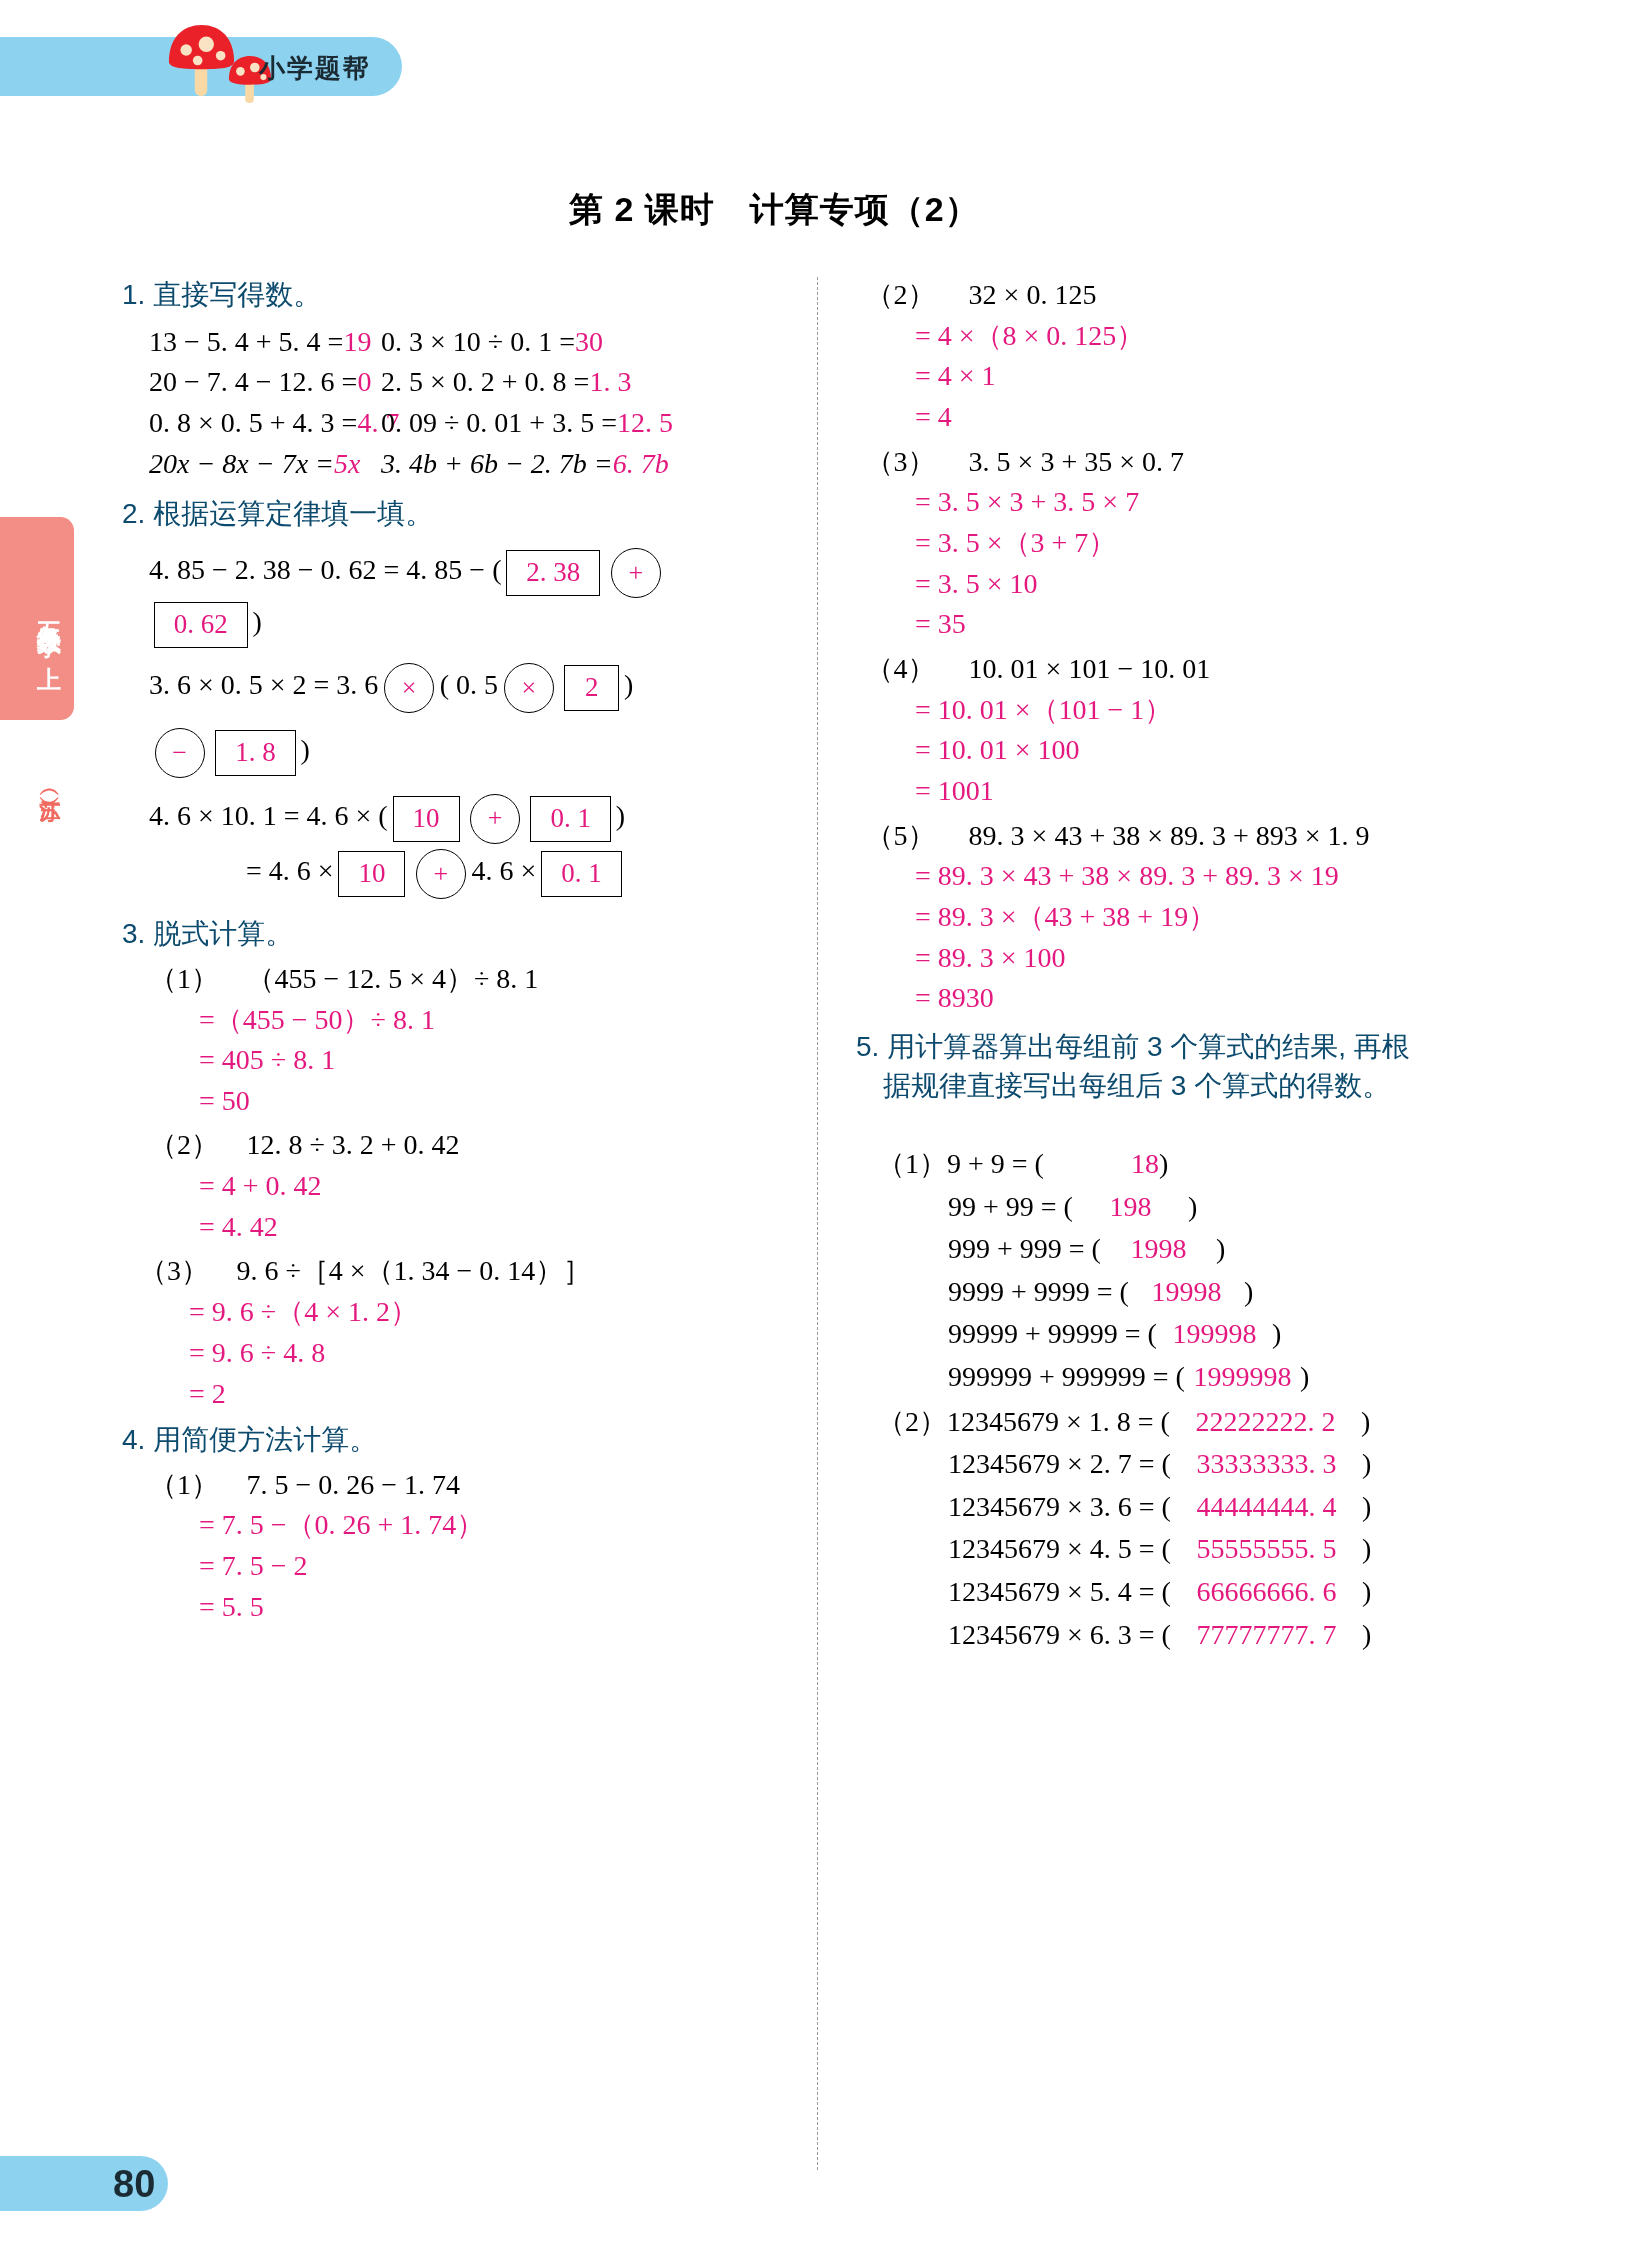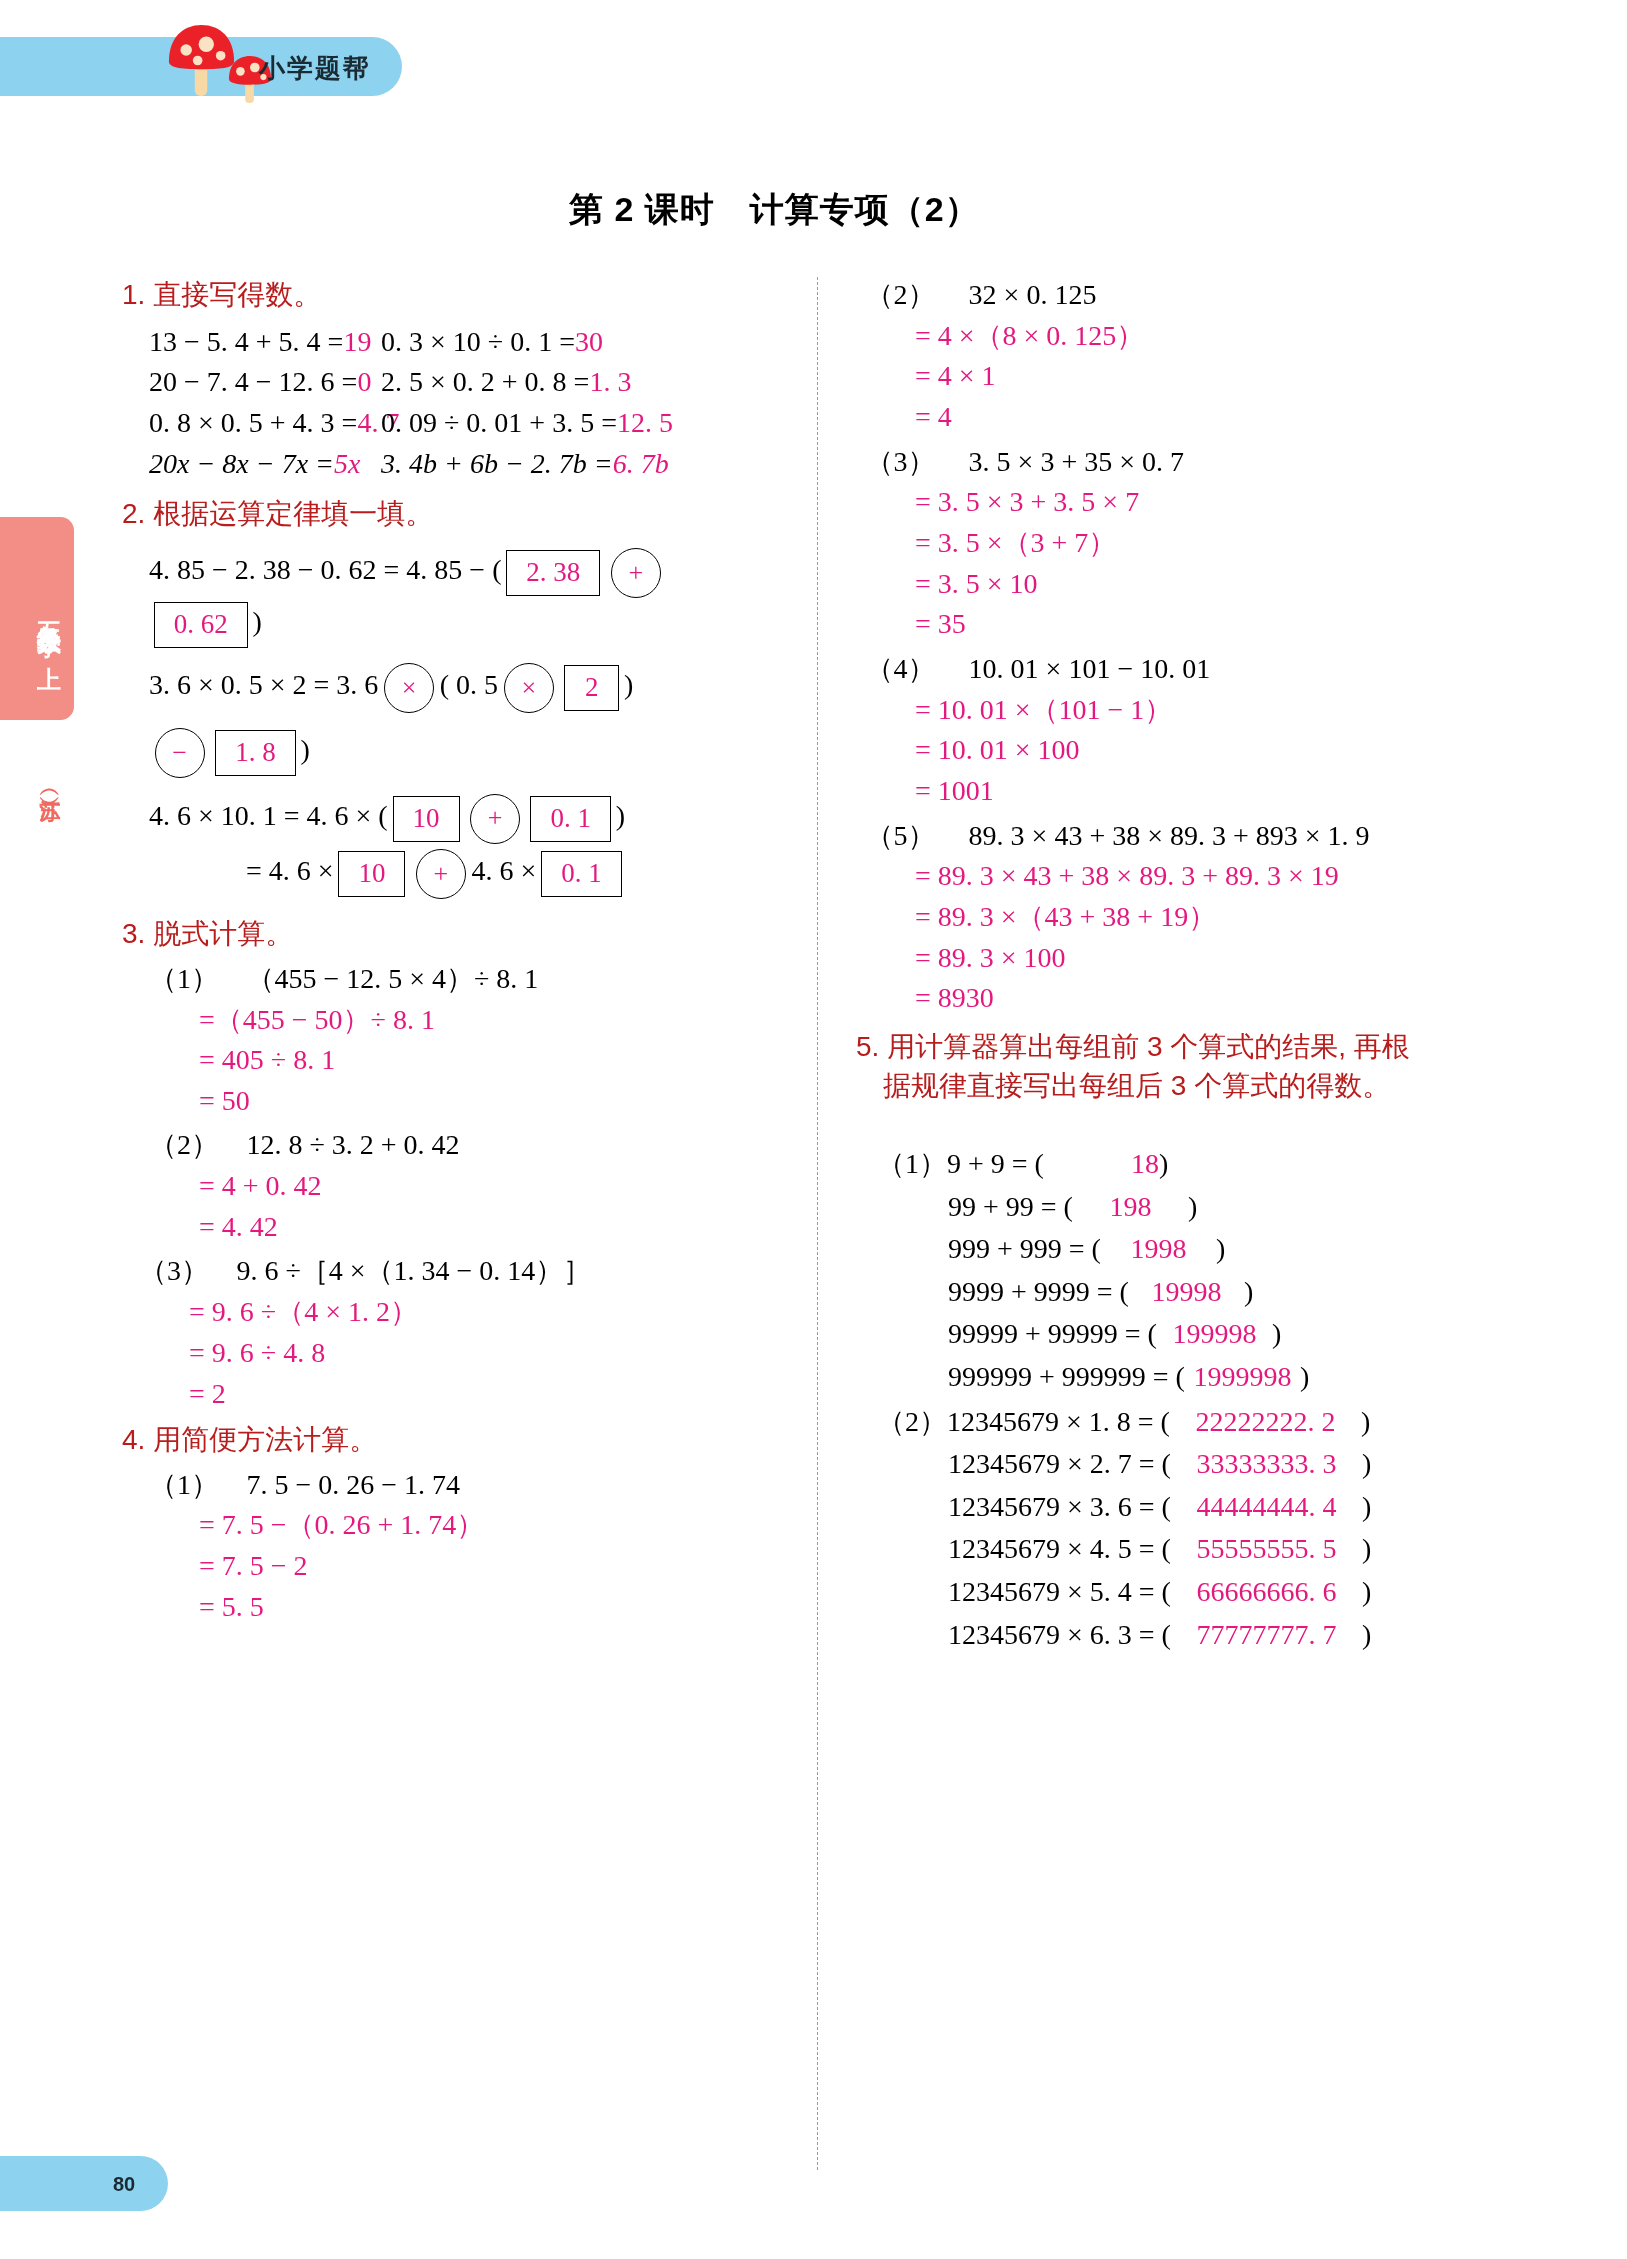--- a/index.html
+++ b/index.html
@@ -43,21 +43,21 @@
   }
 
   
   .page-tab{
     position:absolute;left:-38px;top:2156px;width:206px;height:55px;
     background:#8dd3f0;border-radius:0 28px 28px 0;
   }
   .page-num{
     position:absolute;left:113px;top:2162px;width:67px;height:44px;
     font-family:"Liberation Sans", sans-serif;
-    font-size:20px;font-weight:700;color:#1b2b34;line-height:44px;
+    font-size:38px;font-weight:700;color:#1b2b34;line-height:44px;
   }
 
   
   .page-title{
     position:absolute;left:569px;top:187px;
     font-family:"Liberation Sans", sans-serif;
     font-size:34px;font-weight:700;color:#000;letter-spacing:1px;
     white-space:nowrap;
   }
 
@@ -68,21 +68,21 @@
   }
 
   
   .col{position:absolute;top:277px;}
   .col-left{left:122px;width:669px;}
   .col-right{left:856px;width:660px;}
 
   
   .qhead{
     font-family:"Liberation Sans", sans-serif;
-    font-size:28px;color:#b91c1c;white-space:nowrap;line-height:1.25;
+    font-size:28px;color:#0c4a6e;white-space:nowrap;line-height:1.25;
   }
   .mathline{
     font-family:"Liberation Serif", serif;
     font-size:28px;color:#000;white-space:nowrap;line-height:1.25;
   }
   .ans{color:#e4197f;}
   .italic{font-style:italic;}
 
   
   .bx{

